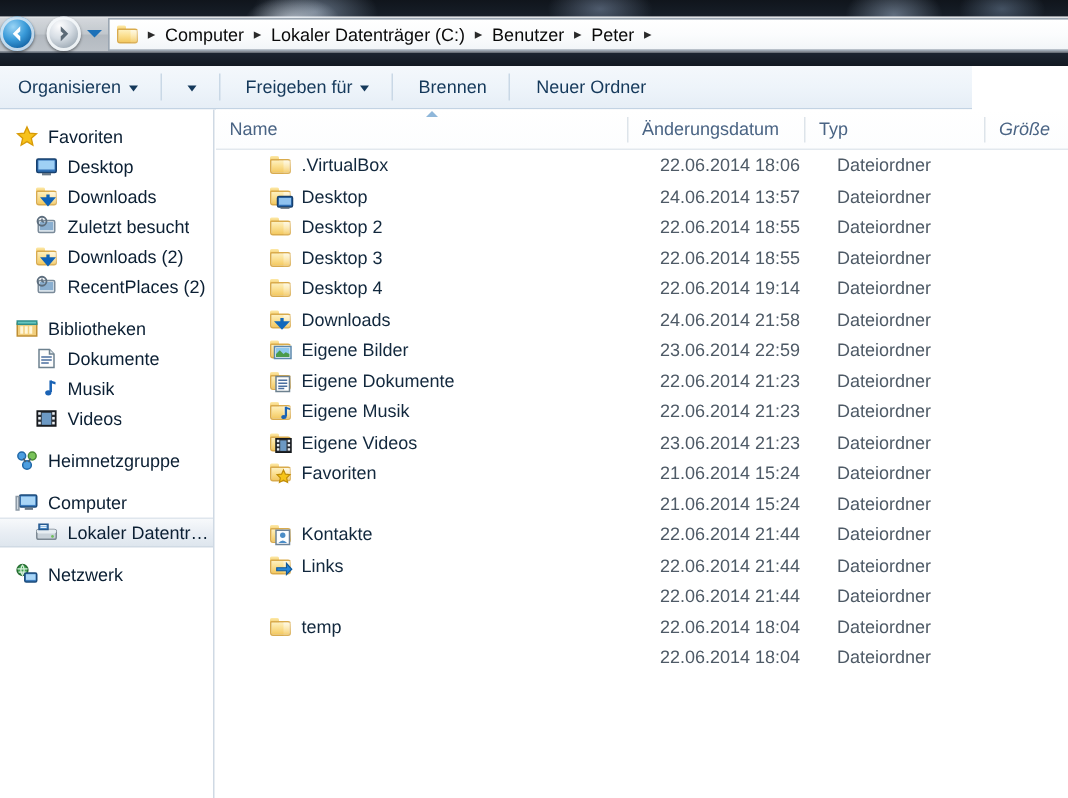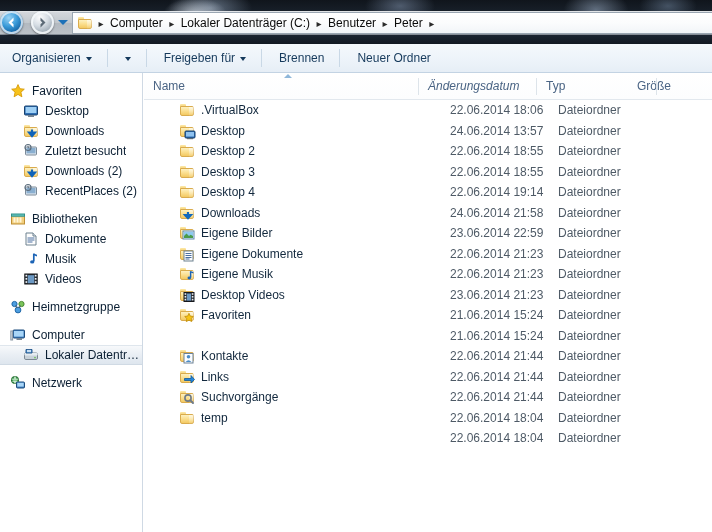--- a/index.html
+++ b/index.html
@@ -78,21 +78,21 @@
     font-size: 12px; color: #0a0a0a; padding: 1px 3px; white-space: nowrap;
     cursor: pointer;
   }
   .crumb-sep {
     width: 12px; flex: none; display:flex; align-items:center; justify-content:center;
     color: #2a2a2a; font-size: 10px; cursor: pointer;
   }
 
   
   #toolbar {
-    position: absolute; left: 0; top: 44px; width: 712px; height: 29px;
+    position: absolute; left: 0; top: 44px; width: 648px; height: 29px;
     background: linear-gradient(180deg, #f4f8fc 0%, #eef4fa 50%, #e6eef6 100%);
     border-bottom: 1px solid #c3d3e3;
     display: flex; align-items: center;
   }
   .tb-btn {
     height: 23px; display: flex; align-items: center; gap: 5px;
     padding: 0 9px; margin-left: 2px;
     font-size: 12px; color: #15395b; white-space: nowrap; cursor: pointer;
     border: 1px solid transparent; border-radius: 2px;
   }
@@ -152,21 +152,21 @@
   #rows { position: relative; width: 568px; margin-left: 20px; }
   .frow {
     position: relative; height: 20.5px; display: flex; align-items: center;
     cursor: pointer;
   }
   .fname {
     position: absolute; left: 15px; display: flex; align-items: center; gap: 6px;
     font-size: 12px; color: #12283d; white-space: nowrap;
   }
   .fdate {
-    position: absolute; left: 286px; font-size: 12px; color: #4e5a66; white-space: nowrap;
+    position: absolute; left: 276px; font-size: 12px; color: #4e5a66; white-space: nowrap;
   }
   .ftype {
     position: absolute; left: 394px; font-size: 12px; color: #4e5a66; white-space: nowrap; text-align: right;
   }
   .fsize { position: absolute; left: 514px; font-size: 12px; color: #4e5a66; }
   .ficon { width: 16px; height: 16px; position: relative; flex: none; }
 
   
   .folder { position: absolute; left: 1px; top: 2px; width: 14px; height: 12px; }
   .folder .tab {
@@ -427,25 +427,25 @@
           </span>
           <span class="nav-label">Netzwerk</span>
         </div>
       </div>
     </div>
 
   <div id="listpane">
     <div id="col-header">
       <div id="sort-arrow"></div>
     <div class="col-cell" style="left: 0px; width: 274px;">Name</div>
-        <div class="col-cell" style="left: 275px; width: 118px; font-style: italic;">Änderungsdatum</div>
+        <div class="col-cell" style="left: 275px; width: 118px;">Änderungsdatum</div>
         <div class="col-div" style="left: 274px;"></div>
         <div class="col-cell" style="left: 393px; width: 120px;">Typ</div>
         <div class="col-div" style="left: 392px;"></div>
-        <div class="col-cell" style="left: 484px; width: 55px;">Größe</div>
+        <div class="col-cell" style="left: 513px; width: 55px; font-style: italic;">Größe</div>
         <div class="col-div" style="left: 512px;"></div>
       </div>
     <div id="rows">
         <div class="frow">
           <div class="fname">
             <span class="ficon">
               <div class="folder">
                 <div class="tab"></div>
                 <div class="body"></div>
                 <div class="flap"></div>
@@ -615,21 +615,21 @@
                   <rect x="4.6" y="5.2" width="1.6" height="1.6"></rect>
                   <rect x="4.6" y="8" width="1.6" height="1.6"></rect>
                   <rect x="4.6" y="10.8" width="1.6" height="1.6"></rect>
                   <rect x="11.8" y="5.2" width="1.6" height="1.6"></rect>
                   <rect x="11.8" y="8" width="1.6" height="1.6"></rect>
                   <rect x="11.8" y="10.8" width="1.6" height="1.6"></rect>
                 </g>
                 <rect x="6.8" y="5.6" width="4.2" height="7" fill="#6c99c4"></rect>
               </svg>
             </span>
-            <span>Desktop Videos</span>
+            <span>Eigene Videos</span>
           </div>
           <div class="fdate">23.06.2014 21:23</div>
           <div class="ftype">Dateiordner</div>
           <div class="fsize"></div>
         </div>
         <div class="frow">
           <div class="fname">
             <span class="ficon">
               <div class="folder">
                 <div class="tab"></div>
@@ -683,34 +683,20 @@
                 <path d="M4.5 9.5 L11 9.5 L11 6.5 L14.5 10.5 L11 14 L11 11.5 L4.5 11.5 Z" fill="#2686d8" stroke="#10599b" stroke-width="0.8"></path>
               </svg>
             </span>
             <span>Links</span>
           </div>
           <div class="fdate">22.06.2014 21:44</div>
           <div class="ftype">Dateiordner</div>
           <div class="fsize"></div>
         </div>
         <div class="frow">
-          <div class="fname">
-            <span class="ficon">
-              <div class="folder">
-                <div class="tab"></div>
-                <div class="body"></div>
-                <div class="flap"></div>
-              </div>
-              <svg width="16" height="16" viewBox="0 0 16 16" style="position:absolute;left:1px;top:1px;">
-                <circle cx="8" cy="8" r="3.1" fill="none" stroke="#6f7b86" stroke-width="1.6"></circle>
-                <path d="M10.3 10.3 L13 13" stroke="#6f7b86" stroke-width="2" stroke-linecap="round"></path>
-              </svg>
-            </span>
-            <span>Suchvorgänge</span>
-          </div>
           <div class="fdate">22.06.2014 21:44</div>
           <div class="ftype">Dateiordner</div>
           <div class="fsize"></div>
         </div>
         <div class="frow">
           <div class="fname">
             <span class="ficon">
               <div class="folder">
                 <div class="tab"></div>
                 <div class="body"></div>

